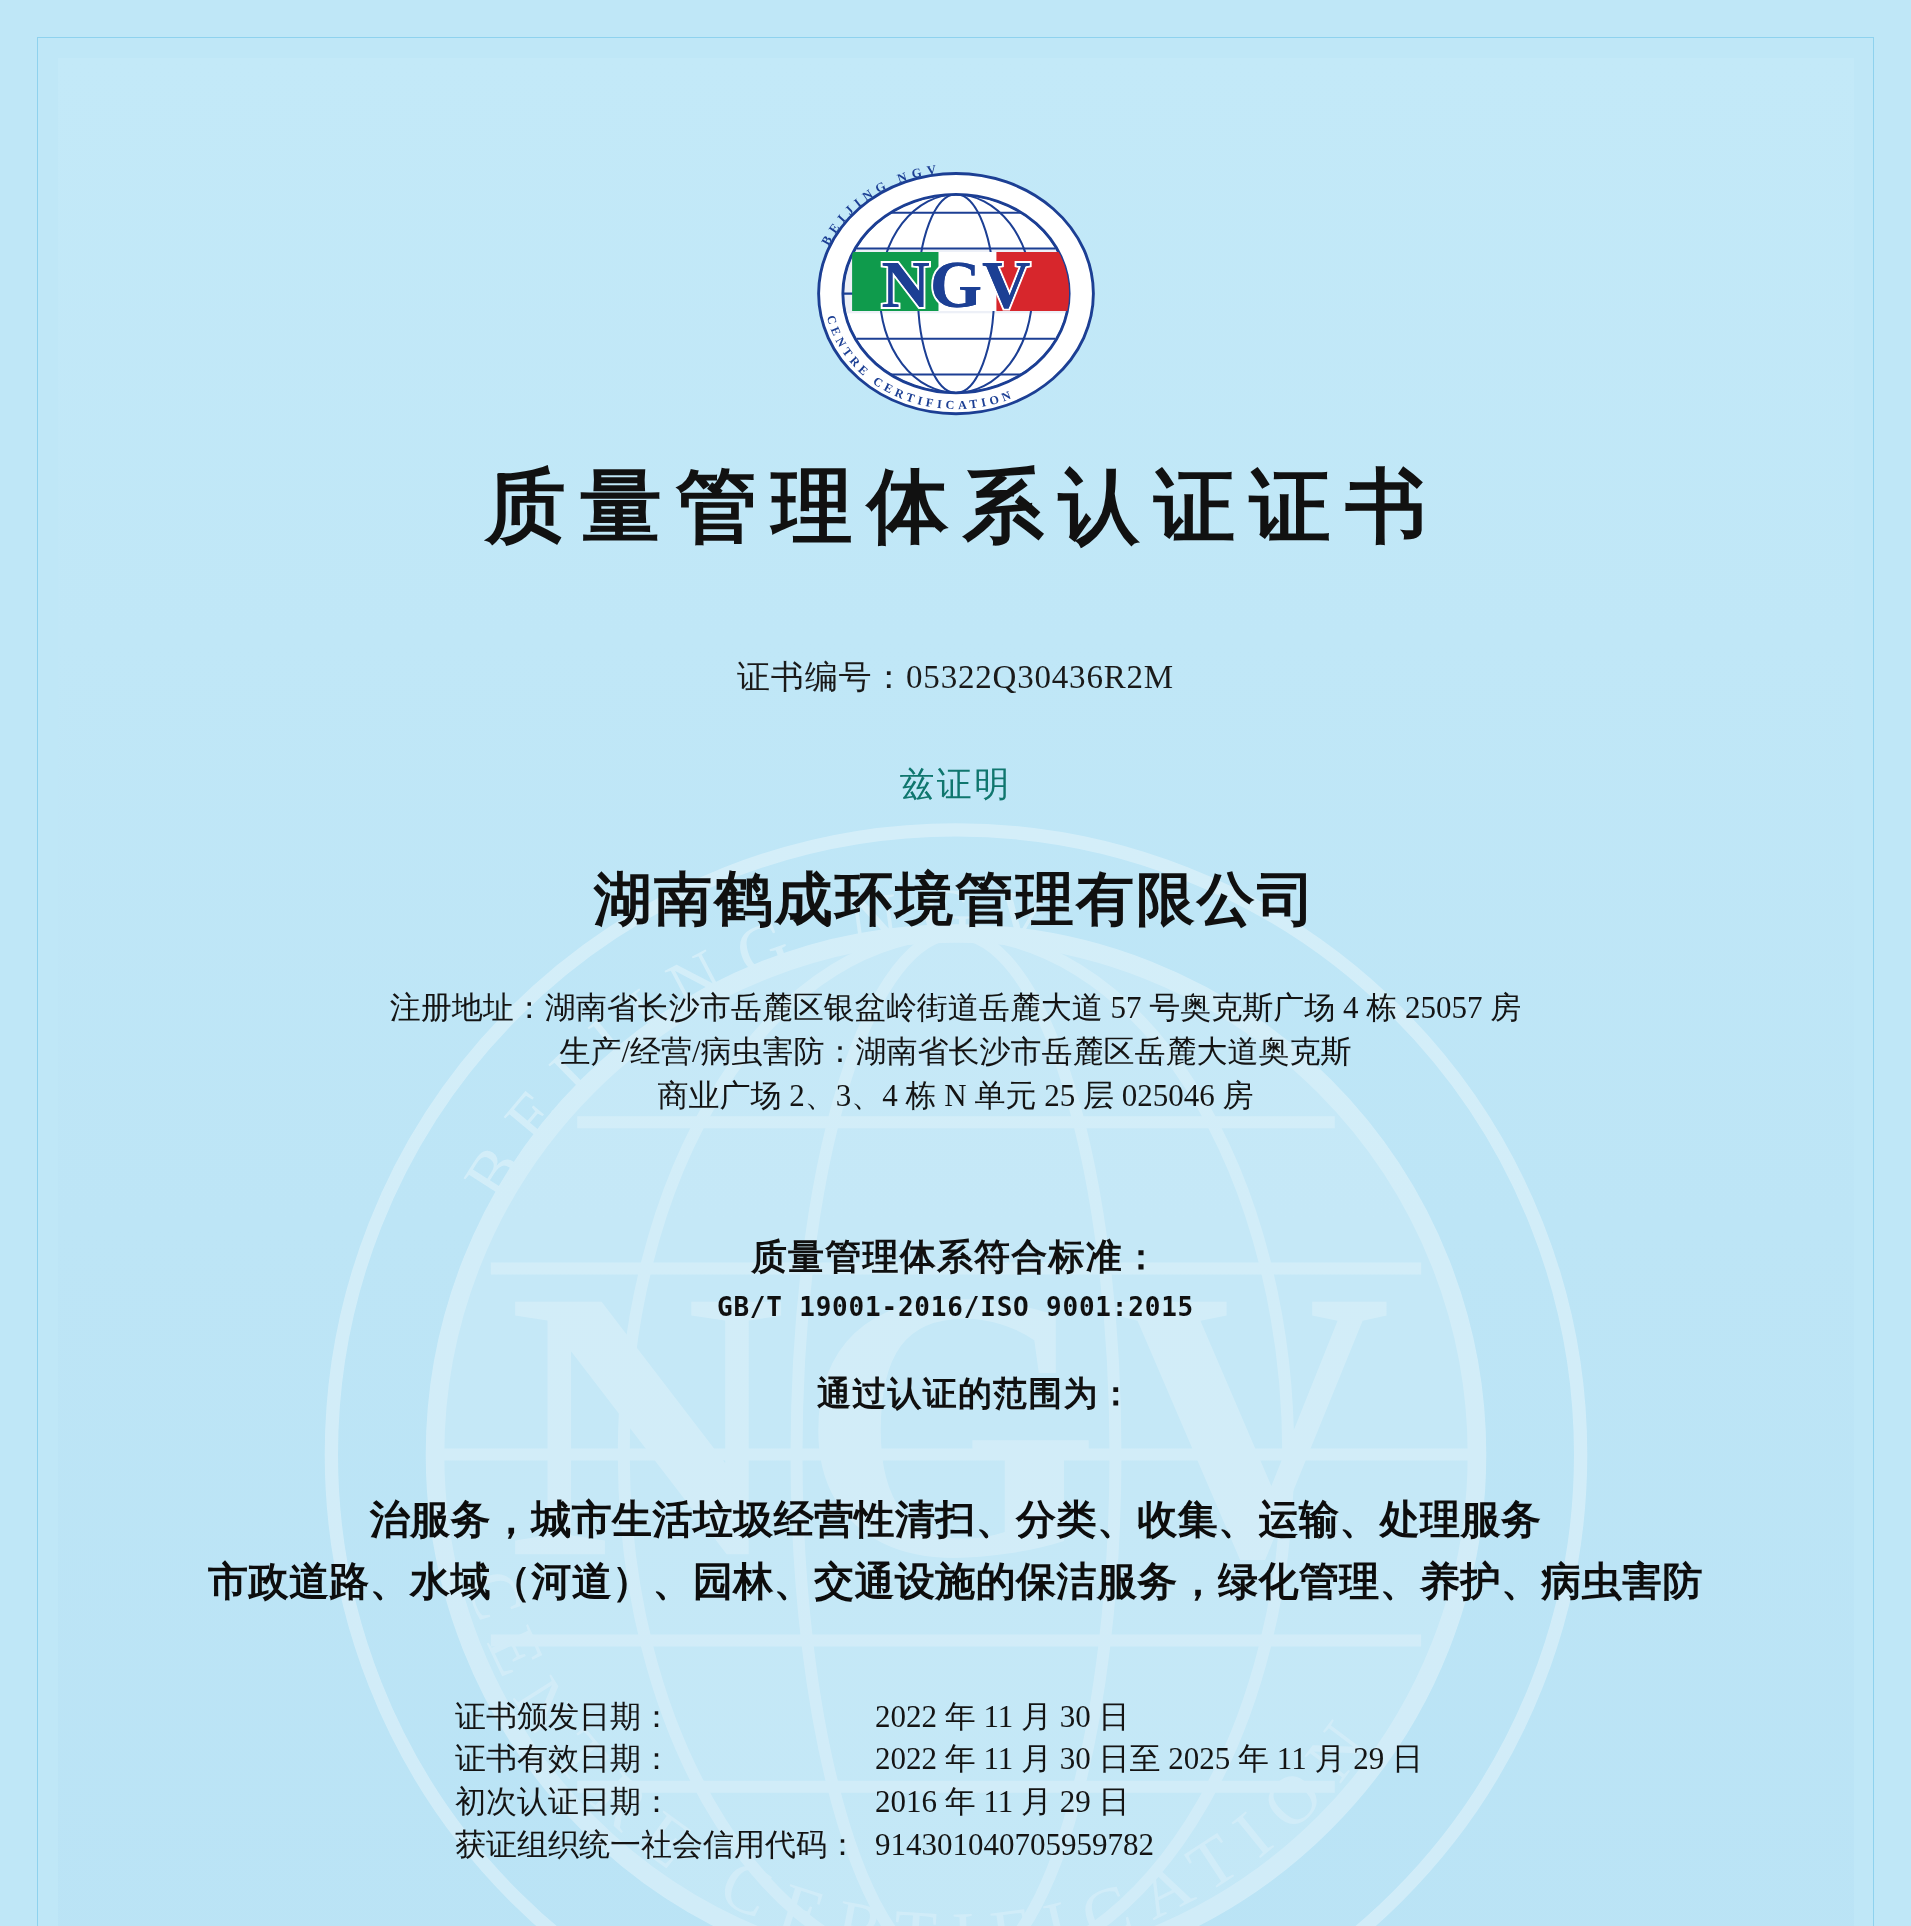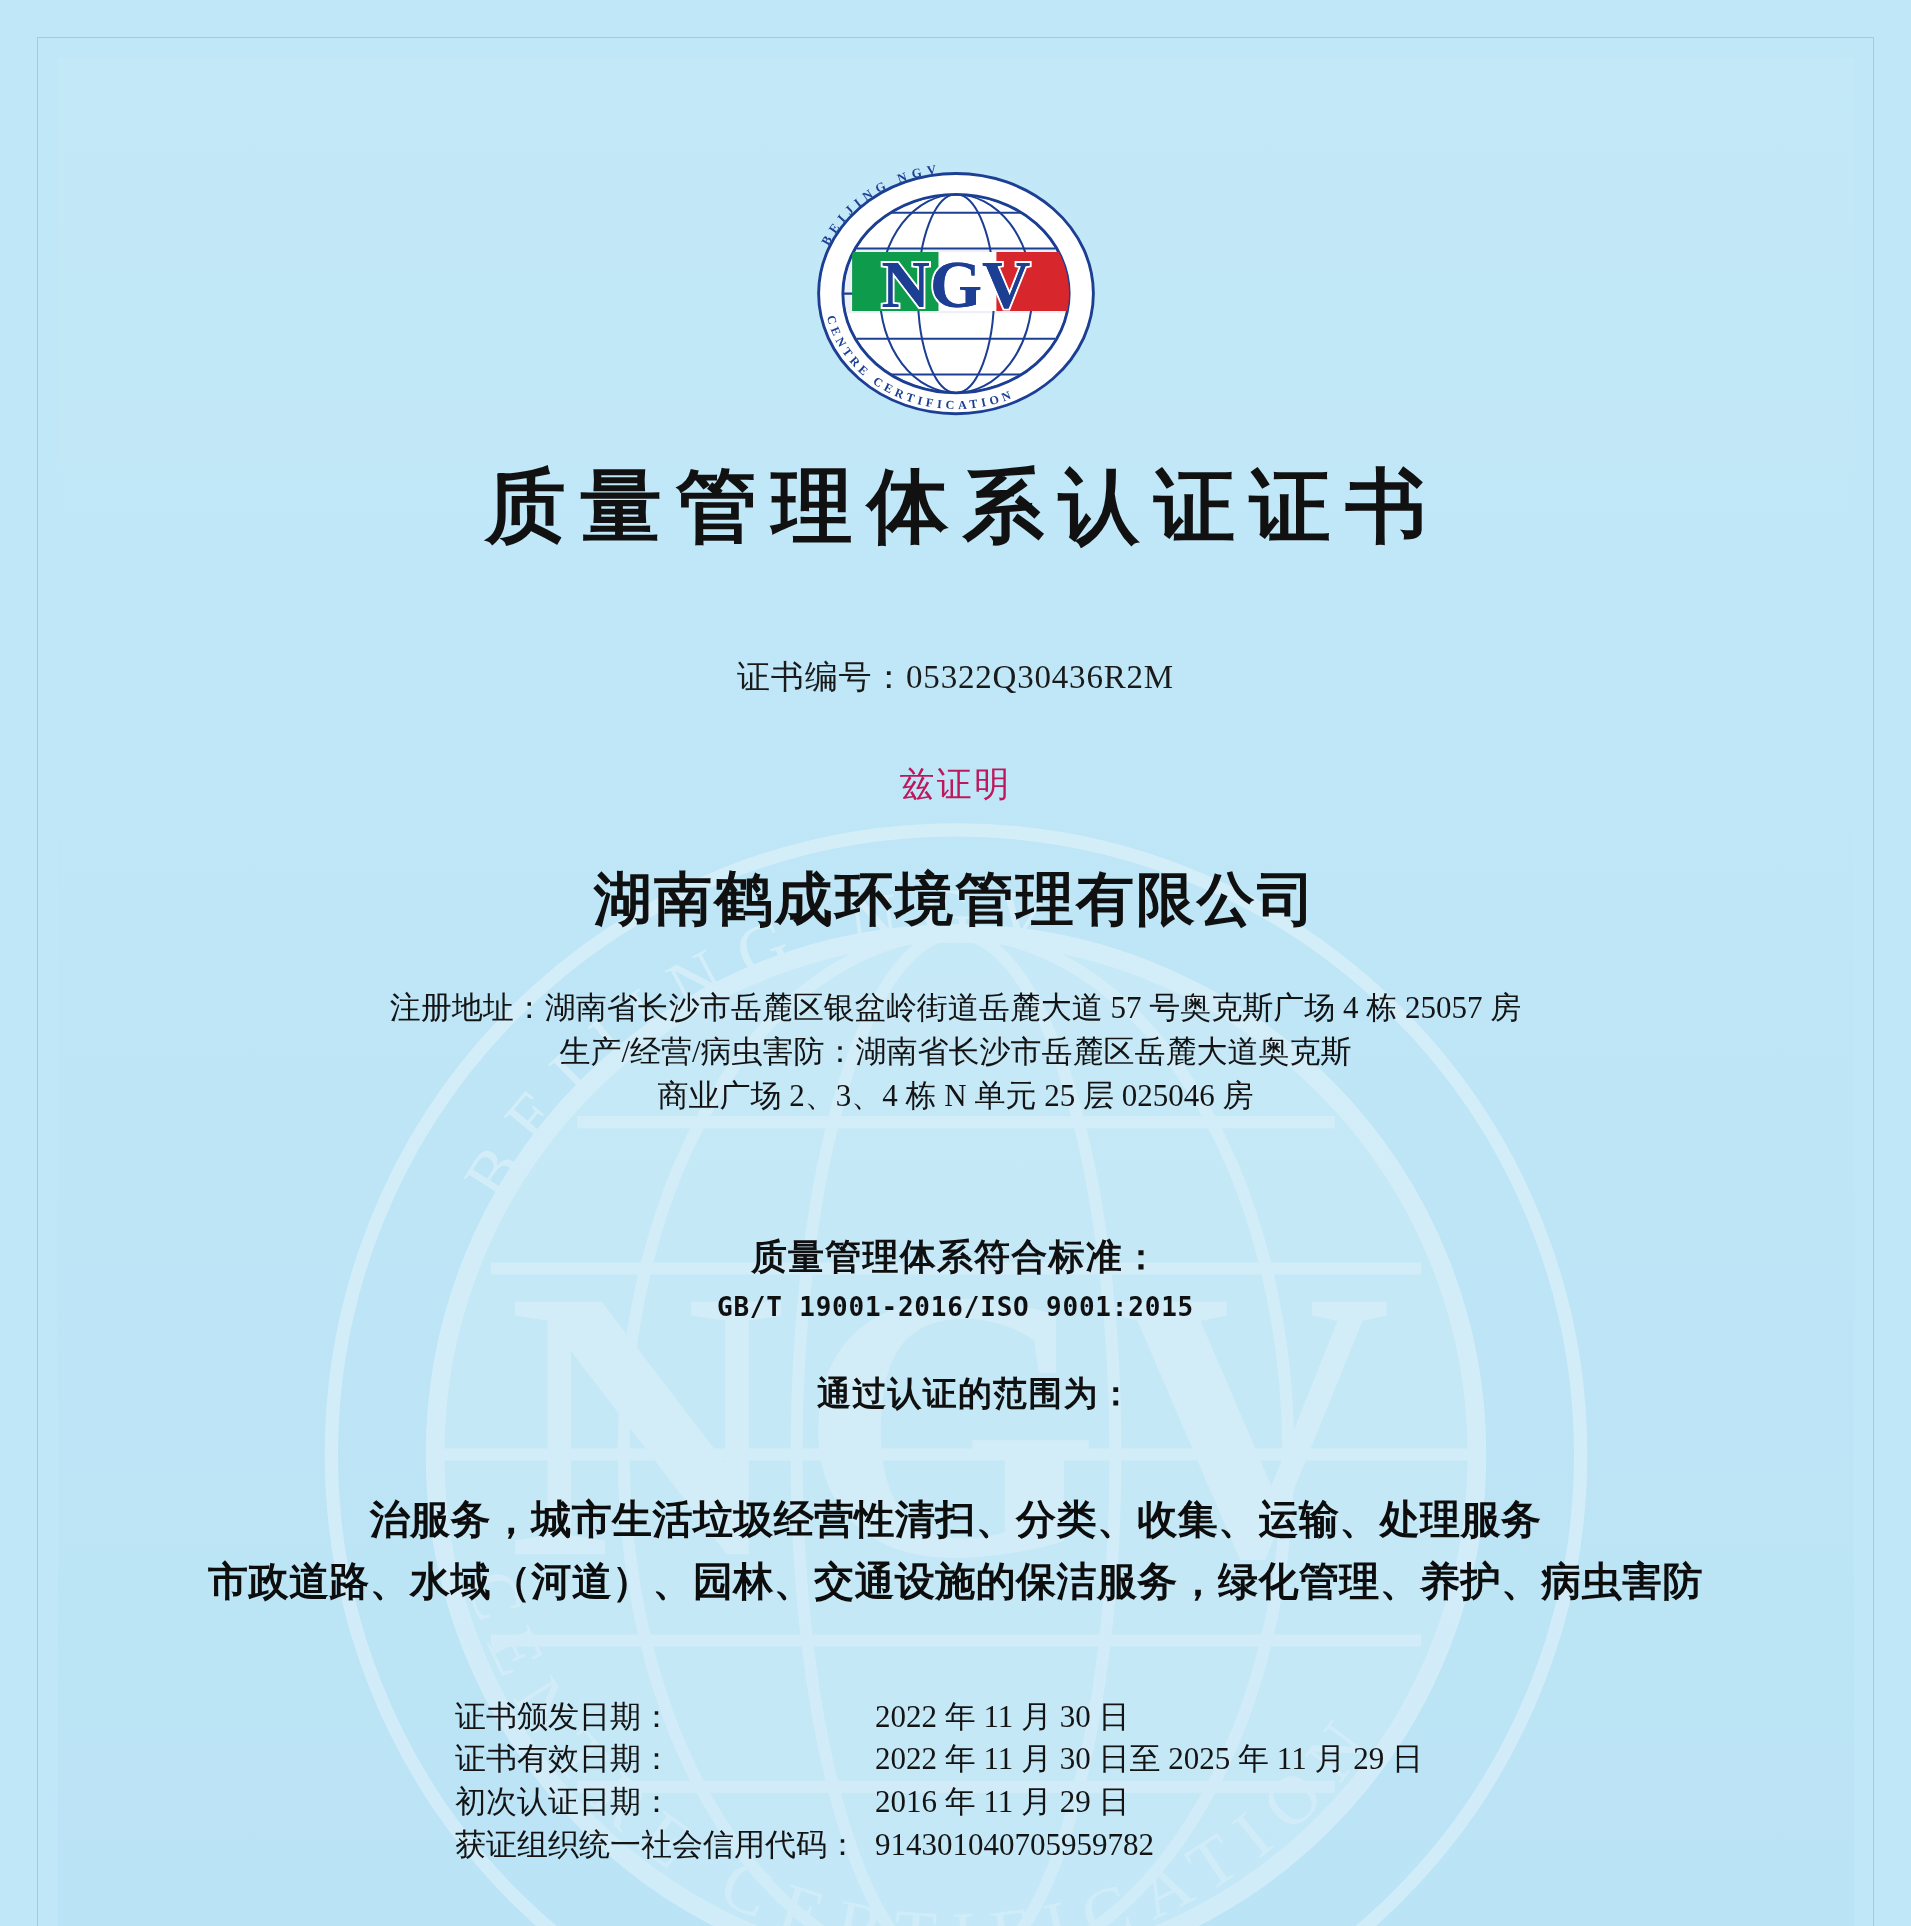--- a/index.html
+++ b/index.html
@@ -84,21 +84,21 @@
     letter-spacing: 0.8px;
   }
 
   .hereby {
     position: absolute;
     left: 0;
     right: 0;
     top: 761px;
     text-align: center;
     font-size: 35px;
-    color: #be185d;
+    color: #0f766e;
     letter-spacing: 2.3px;
   }
 
   .company {
     position: absolute;
     left: 0;
     right: 0;
     top: 861px;
     text-align: center;
     font-size: 58px;

